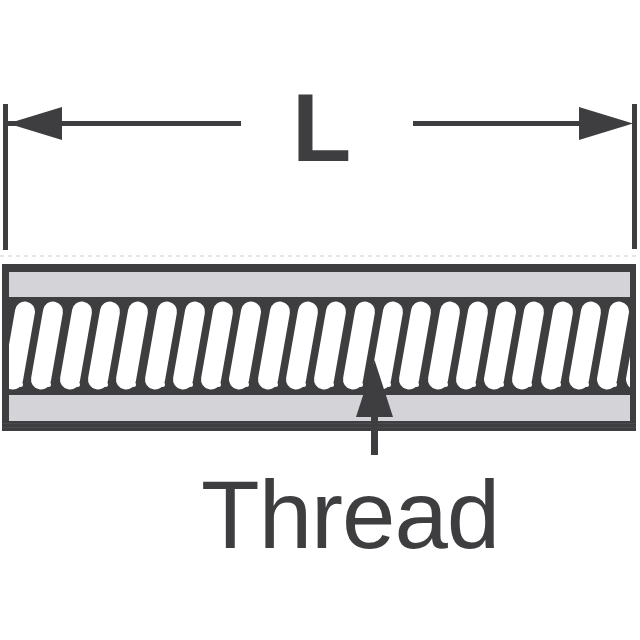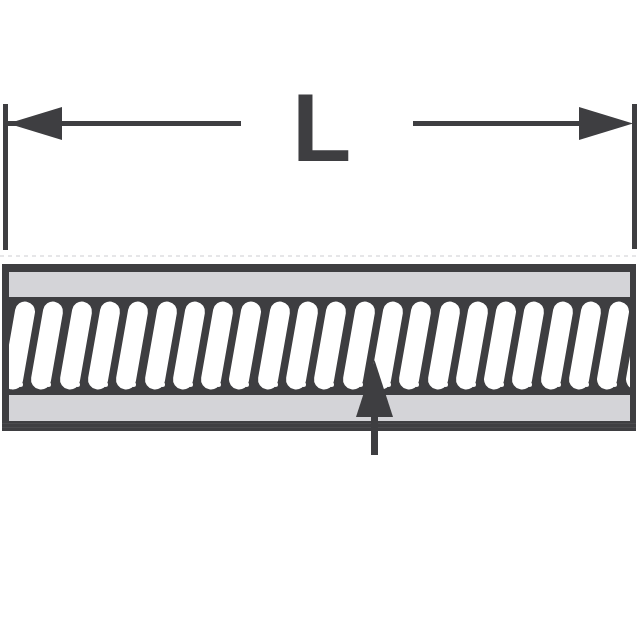--- a/index.html
+++ b/index.html
@@ -154,14 +154,15 @@
         <div class="thread-dot" style="left: 603.3px; width: 5px; height: 5px;"></div>
         <div class="thread" style="left: 622.6px; width: 20px; height: 89px; border-radius: 10px; transform: rotate(10deg);"></div>
       </div>
     <div class="band bottom"></div>
     <div class="rod-bottom-line l1"></div>
     <div class="rod-bottom-line l2"></div>
   </div>
 
   <div class="pointer-head"></div>
   <div class="pointer-shaft"></div>
+  <div class="pointer-label">Thread</div>
 
 </div>
 
 </body></html>

